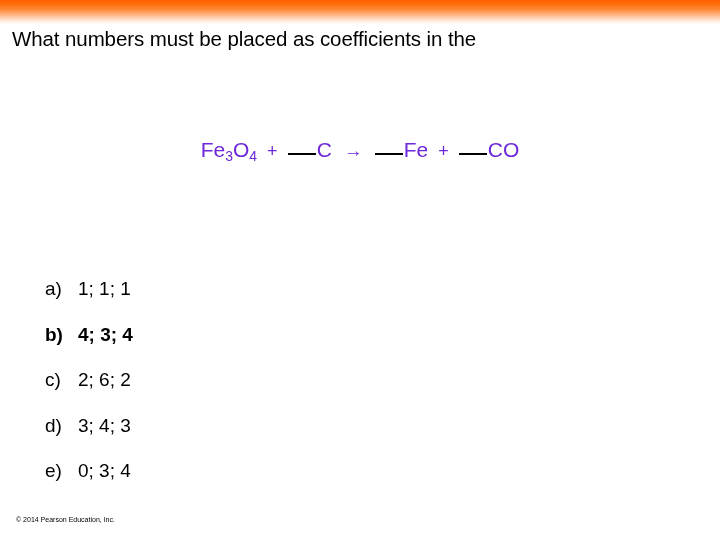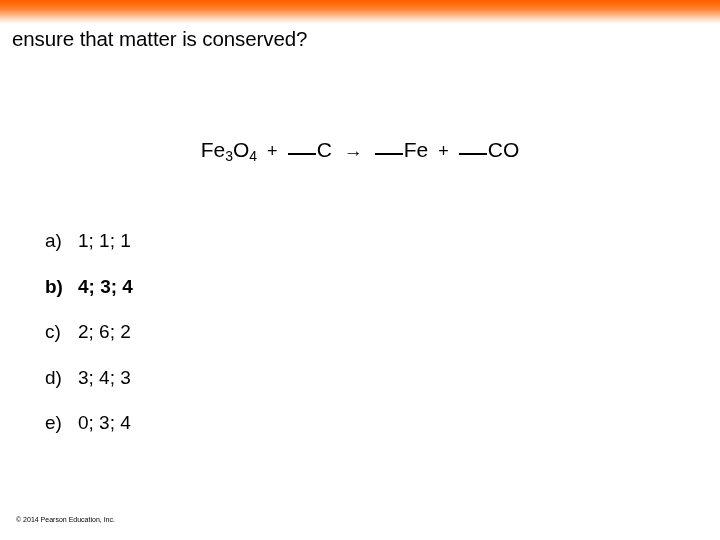--- a/index.html
+++ b/index.html
@@ -51,21 +51,21 @@
   
   .equation {
     position: absolute;
     top: 136px;
     left: 0;
     width: 720px;
     text-align: center;
     font-size: 21px;
     line-height: 28px;
     white-space: nowrap;
-    color: #000000;
+    color: #6d28d9;
   }
   .equation .sub {
     font-size: 14px;
     vertical-align: -0.28em;
     line-height: 0;
   }
   .equation .op {
     font-size: 18px;
     padding: 0 1px;
   }
@@ -97,20 +97,21 @@
     height: 45.5px;
     font-size: 19px;
     color: #000000;
   }
   .choice .label {
     width: 33px;
     flex: 0 0 33px;
   }
   .choice .value {
     white-space: nowrap;
+    margin-top: 48px;
   }
   .choice.correct .label,
   .choice.correct .value {
     font-weight: bold;
   }
 
   
   .footer {
     position: absolute;
     left: 16px;
@@ -121,21 +122,21 @@
     white-space: nowrap;
     font-family: "Liberation Sans", sans-serif;
   }
 </style>
 </head>
 <body>
 
 <div class="top-band"></div>
 
 <div class="question">
-  <span class="q-line">ensure that matter is conserved?</span>
+  <span class="q-line">What numbers must be placed as coefficients in the</span>
 </div>
 
 <div class="equation">
   <span><span>Fe</span><span class="sub">3</span><span>O</span><span class="sub">4</span></span><span class="gap"></span><span class="op">+</span><span class="gap"></span><span class="blank"></span><span>C</span><span class="gap"></span><span class="arrow">→</span><span class="gap"></span><span class="blank"></span><span>Fe</span><span class="gap"></span><span class="op">+</span><span class="gap"></span><span class="blank"></span><span>CO</span>
 </div>
 
 <div class="choices">
   <div class="choice">
     <span class="label">a)</span>
     <span class="value">1; 1; 1</span>

